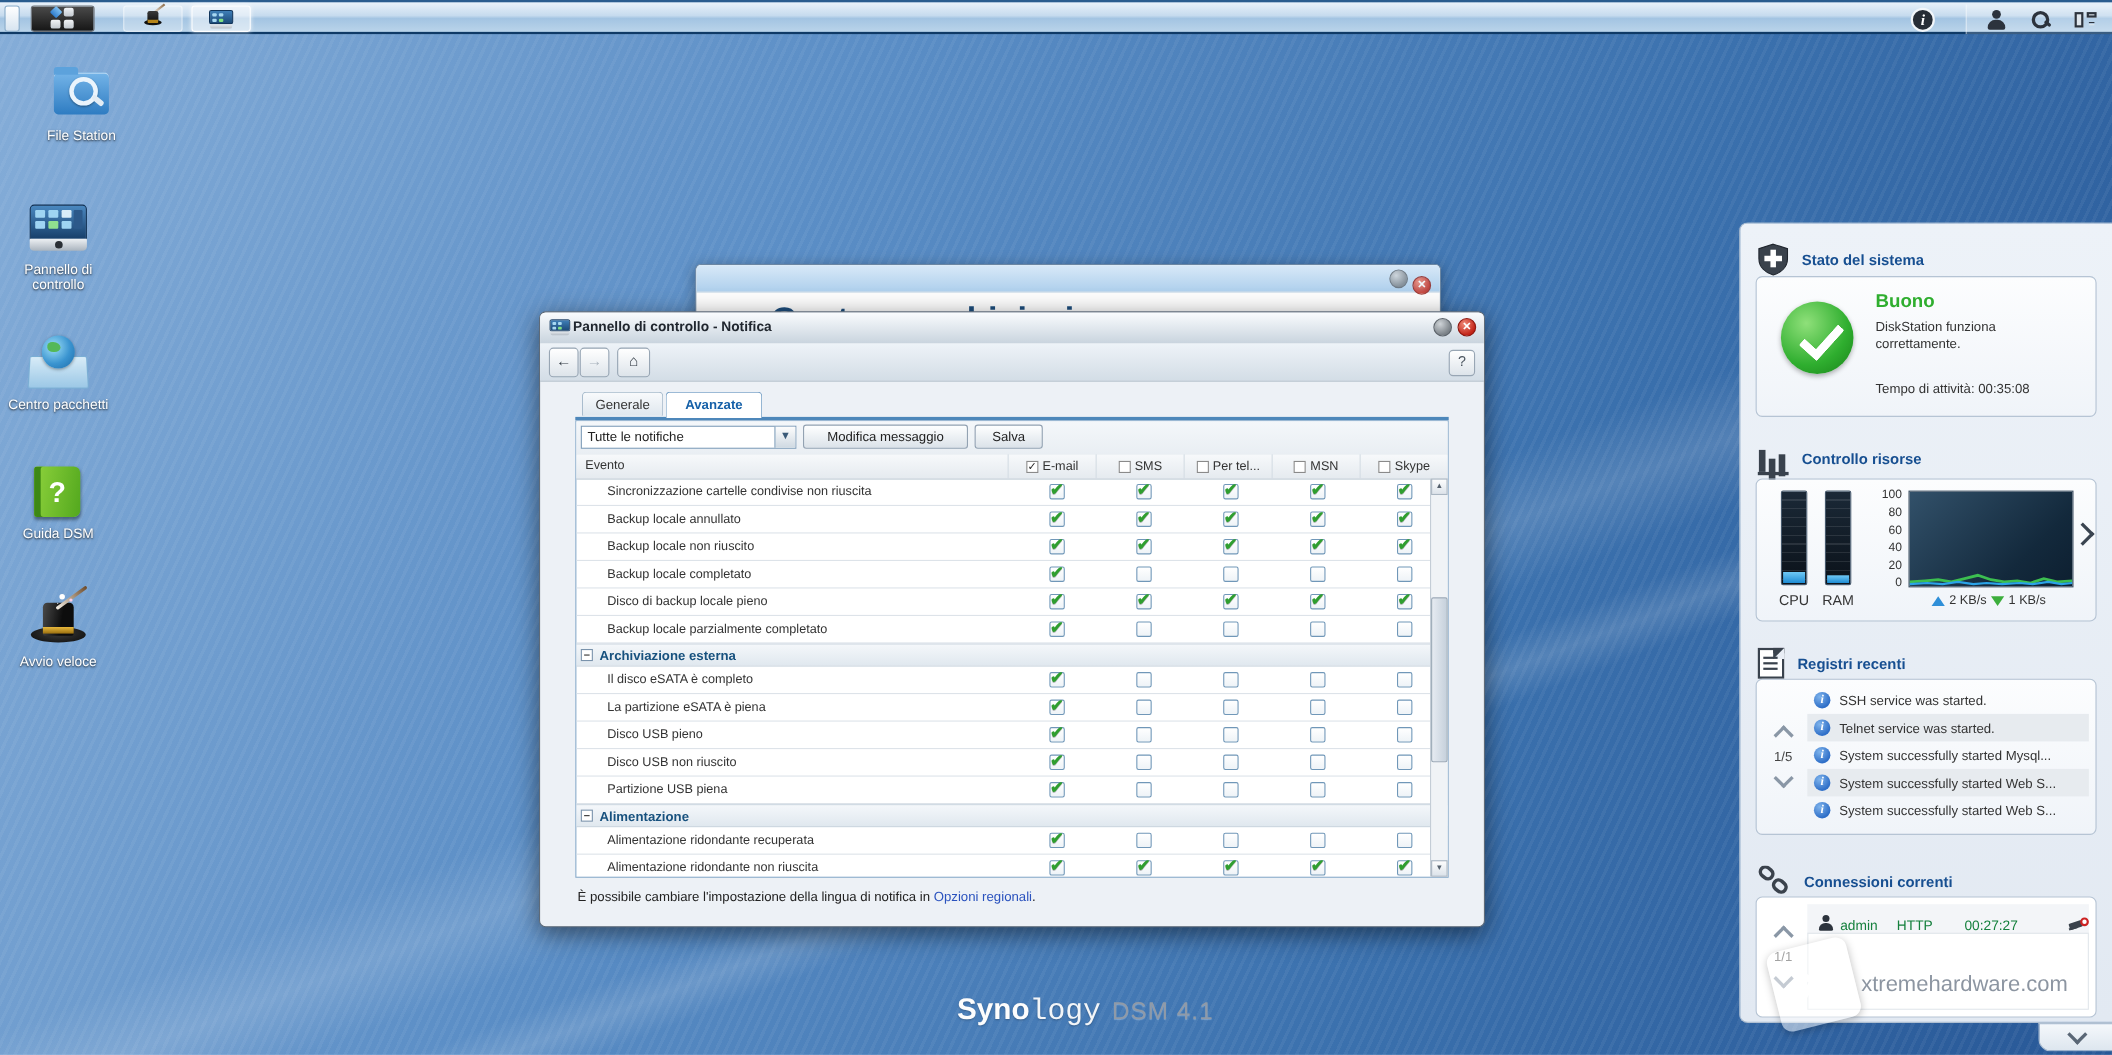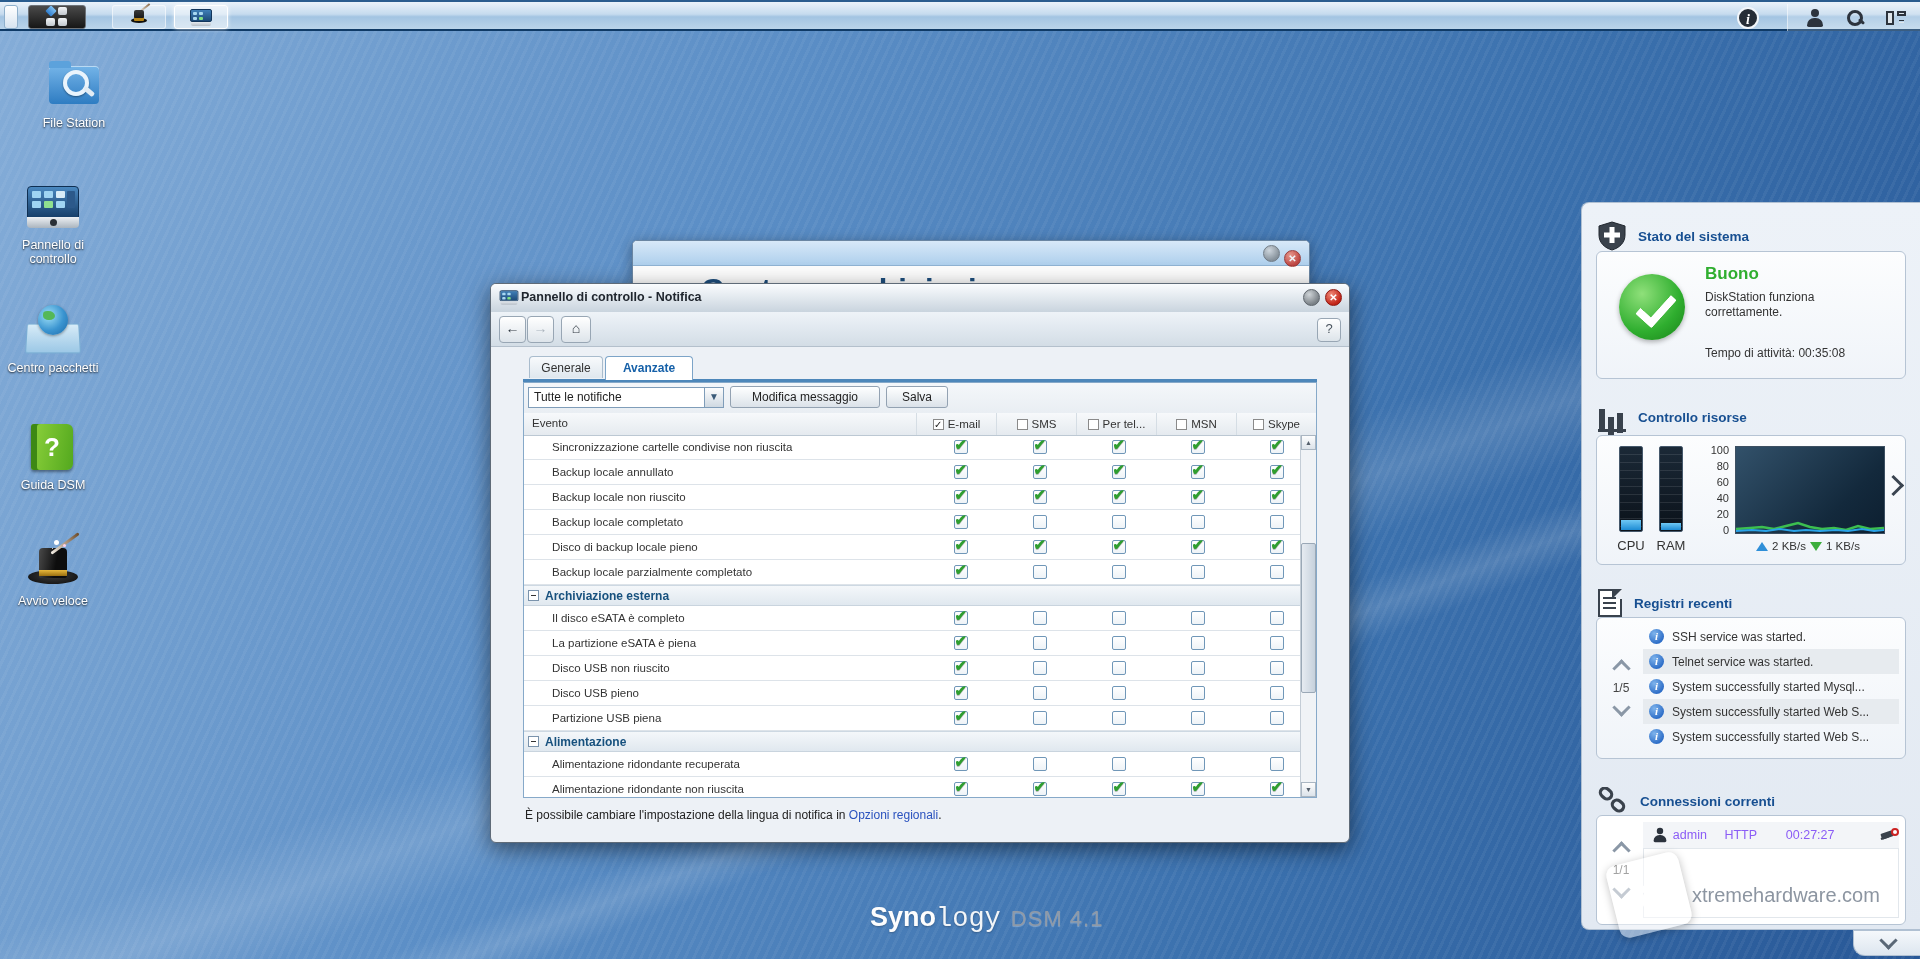--- a/index.html
+++ b/index.html
@@ -174,21 +174,21 @@
   .pup{transform:rotate(-135deg);margin-bottom:-3px;}
   .pdn{transform:rotate(45deg);margin-top:-3px;}
   .pnum{font-size:12px;color:#444;}
   .loglist{position:absolute;left:46px;right:6px;top:6px;}
   .logrow{display:flex;align-items:center;height:25px;gap:8px;padding-left:6px;font-size:12px;color:#333;}
   .logrow.alt{background:#e7ebef;}
   .info-ic{width:15px;height:15px;border-radius:50%;background:radial-gradient(circle at 35% 30%,#7fb4ec,#2f6fc8 70%);color:#fff;
     font-family:"Liberation Serif",serif;font-style:italic;font-weight:bold;font-size:11px;line-height:15px;text-align:center;flex:0 0 15px;}
   .logtext{white-space:nowrap;overflow:hidden;}
   .connrow{position:absolute;left:46px;right:6px;top:6px;height:26px;background:#f3f5f8;border-bottom:1px solid #dde2e8;
-    display:flex;align-items:center;font-size:12.5px;color:#8b5cf6;}
+    display:flex;align-items:flex-end;font-size:12.5px;color:#15803d;}
   .connrow .p-ic{transform:scale(.8);margin:0 4px 0 8px;}
   .conn-user{width:52px;}
   .conn-proto{width:62px;}
   .conn-time{width:70px;}
   .kill-ic{position:relative;width:18px;height:14px;margin-left:26px;}
   .kill-ic::before{content:"";position:absolute;left:0;top:4px;width:12px;height:6px;background:#3a424c;border-radius:1px;transform:rotate(-18deg);box-shadow:-3px 2px 0 -2px #3a424c;}
   .kill-ic::after{content:"";position:absolute;right:0;top:0;width:8px;height:8px;border:2px solid #cc2222;border-radius:50%;background:rgba(255,255,255,.7);box-sizing:border-box;}
   .connempty{position:absolute;left:46px;right:6px;top:32px;bottom:6px;background:#fff;border:1px solid #e2e7ec;}
   .collapse-tab{position:absolute;left:1853px;top:930px;width:67px;height:26px;z-index:9;
     background:linear-gradient(#f5f8fb,#dde6ef);border:1px solid #b0c0d2;border-right:none;border-radius:0 0 0 12px;box-sizing:border-box;}
@@ -512,39 +512,39 @@
               <span class="cb"></span>
             </div>
             <div class="ccell">
               <span class="cb"></span>
             </div>
             <div class="ccell">
               <span class="cb"></span>
             </div>
           </div>
           <div class="erow">
+            <div class="ecell">Disco USB pieno</div>
+            <div class="ccell">
+              <span class="cb checked"></span>
+            </div>
+            <div class="ccell">
+              <span class="cb"></span>
+            </div>
+            <div class="ccell">
+              <span class="cb"></span>
+            </div>
+            <div class="ccell">
+              <span class="cb"></span>
+            </div>
+            <div class="ccell">
+              <span class="cb"></span>
+            </div>
+          </div>
+          <div class="erow">
             <div class="ecell">Disco USB non riuscito</div>
-            <div class="ccell">
-              <span class="cb checked"></span>
-            </div>
-            <div class="ccell">
-              <span class="cb"></span>
-            </div>
-            <div class="ccell">
-              <span class="cb"></span>
-            </div>
-            <div class="ccell">
-              <span class="cb"></span>
-            </div>
-            <div class="ccell">
-              <span class="cb"></span>
-            </div>
-          </div>
-          <div class="erow">
-            <div class="ecell">Disco USB pieno</div>
             <div class="ccell">
               <span class="cb checked"></span>
             </div>
             <div class="ccell">
               <span class="cb"></span>
             </div>
             <div class="ccell">
               <span class="cb"></span>
             </div>
             <div class="ccell">

